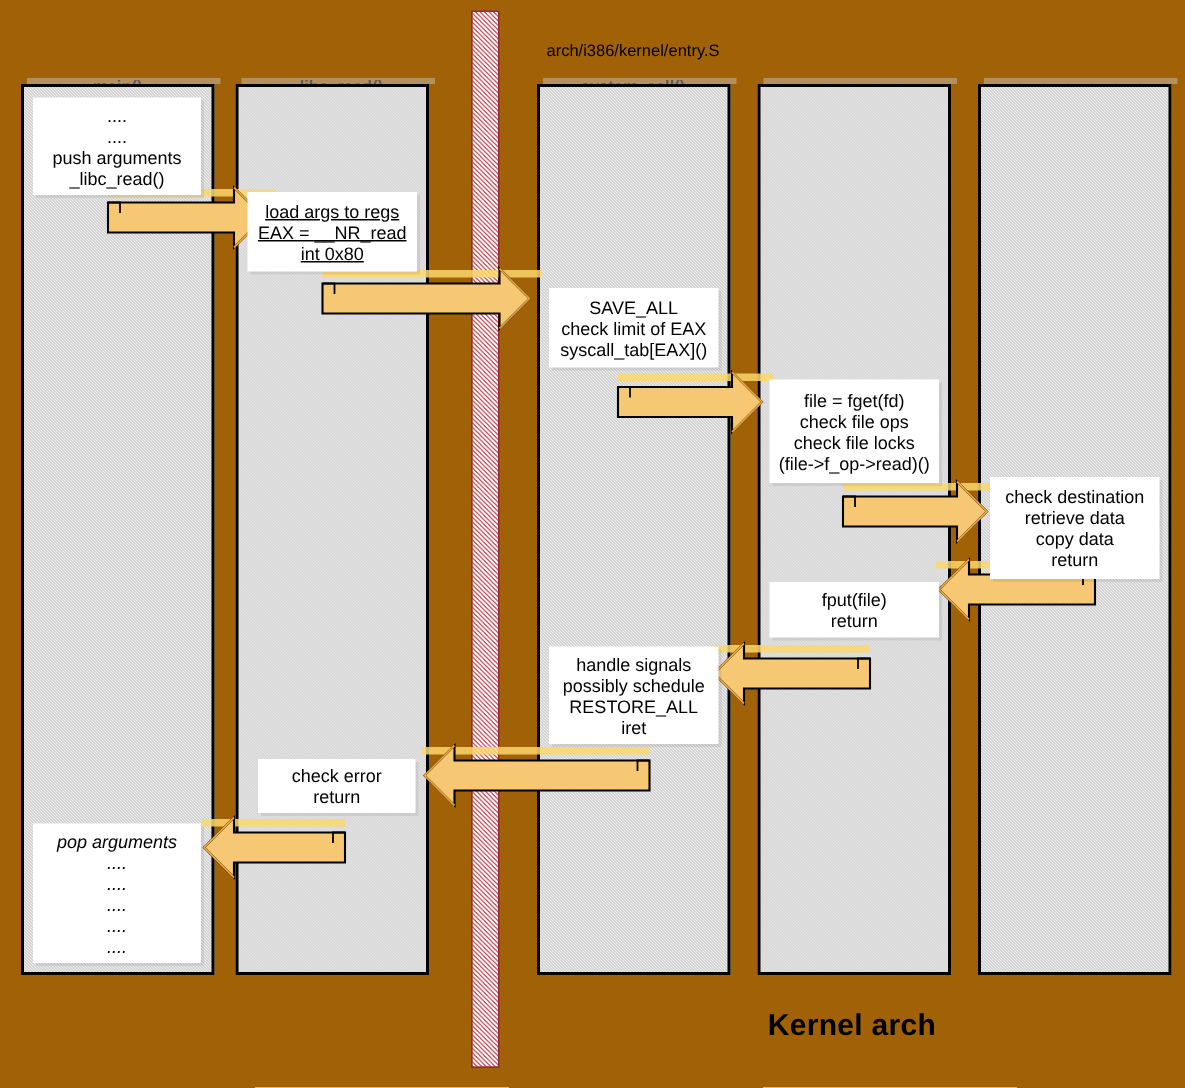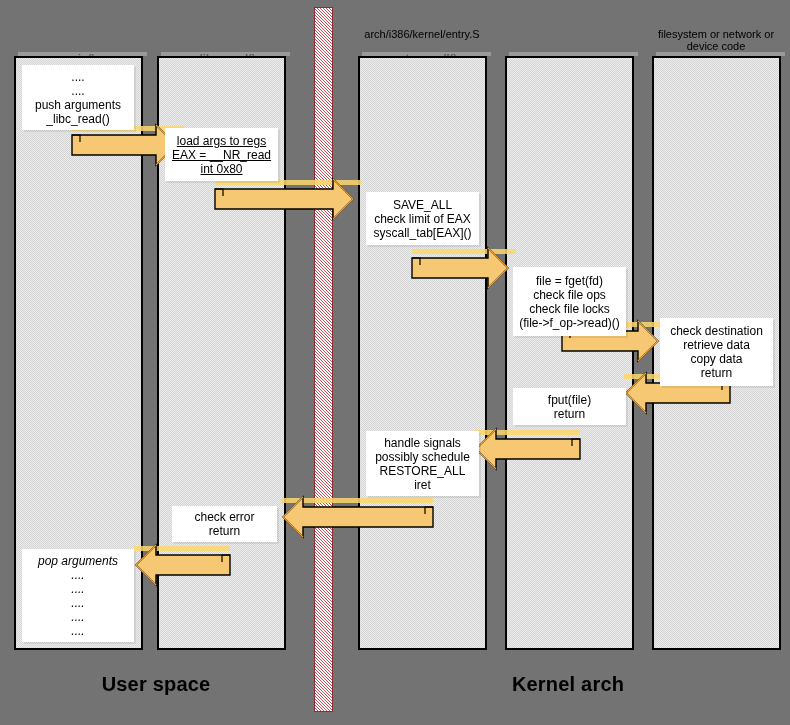--- a/index.html
+++ b/index.html
@@ -8,21 +8,21 @@
     padding: 0;
     background: #ffffff;
   }
   body {
     font-family: "Liberation Sans", sans-serif;
   }
   #canvas {
     position: relative;
     width: 790px;
     height: 725px;
-    background: #737373;
+    background: #a16207;
     overflow: hidden;
   }
 
   
   .col-header {
     position: absolute;
     text-align: center;
     font-size: 11px;
     line-height: 12px;
     color: #000;
@@ -117,25 +117,20 @@
     <span class="path"></span>
     <span class="fn">__libc_read()</span>
   </div>
 
   <div class="col-header" style="left:352px; top:16px; width:140px;">
     <span class="path">arch/i386/kernel/entry.S</span>
     <span class="fn">system_call()</span>
   </div>
 
 
-  <div class="col-header" style="left:650px; top:16px; width:132px;">
-    <span class="path">filesystem or network or
-device code</span>
-    <span class="fn"></span>
-  </div>
 
   <div class="lane-shadow" style="left:18px;  top:52px; width:129px; height:4px;"></div>
   <div class="lane-shadow" style="left:161px; top:52px; width:129px; height:4px;"></div>
   <div class="lane-shadow" style="left:362px; top:52px; width:129px; height:4px;"></div>
   <div class="lane-shadow" style="left:509px; top:52px; width:129px; height:4px;"></div>
   <div class="lane-shadow" style="left:656px; top:52px; width:129px; height:4px;"></div>
 
   <div class="lane" style="left:14px;  top:56px; width:129px; height:594px;"></div>
   <div class="lane" style="left:157px; top:56px; width:129px; height:594px;"></div>
   <div class="lane" style="left:358px; top:56px; width:129px; height:594px;"></div>
@@ -222,21 +217,21 @@
 _libc_read()</div>
 
   <div class="note" style="left:165px; top:128px; width:113px; height:53px;text-decoration:underline;">load args to regs
 EAX = __NR_read
 int 0x80</div>
 
   <div class="note" style="left:366px; top:192px; width:113px; height:53px;">SAVE_ALL
 check limit of EAX
 syscall_tab[EAX]()</div>
 
-  <div class="note" style="left:513px; top:267px; width:113px; height:69px;">file = fget(fd)
+  <div class="note" style="left:513px; top:253px; width:113px; height:69px;">file = fget(fd)
 check file ops
 check file locks
 (file-&gt;f_op-&gt;read)()</div>
 
   <div class="note" style="left:660px; top:318px; width:113px; height:68px;">check destination
 retrieve data
 copy data
 return</div>
 
   <div class="note" style="left:513px; top:388px; width:113px; height:37px;">fput(file)
@@ -250,17 +245,16 @@
   <div class="note" style="left:172px; top:506px; width:105px; height:36px;">check error
 return</div>
 
   <div class="note" style="left:22px; top:549px; width:112px; height:93px;font-style:italic;">pop arguments
 ....
 ....
 ....
 ....
 ....</div>
 
-  <div class="space-label" style="left:28px; top:673px; width:256px;">User space</div>
 
   <div class="space-label" style="left:440px; top:673px; width:256px;">Kernel arch</div>
 
 </div>
 
 </body></html>

